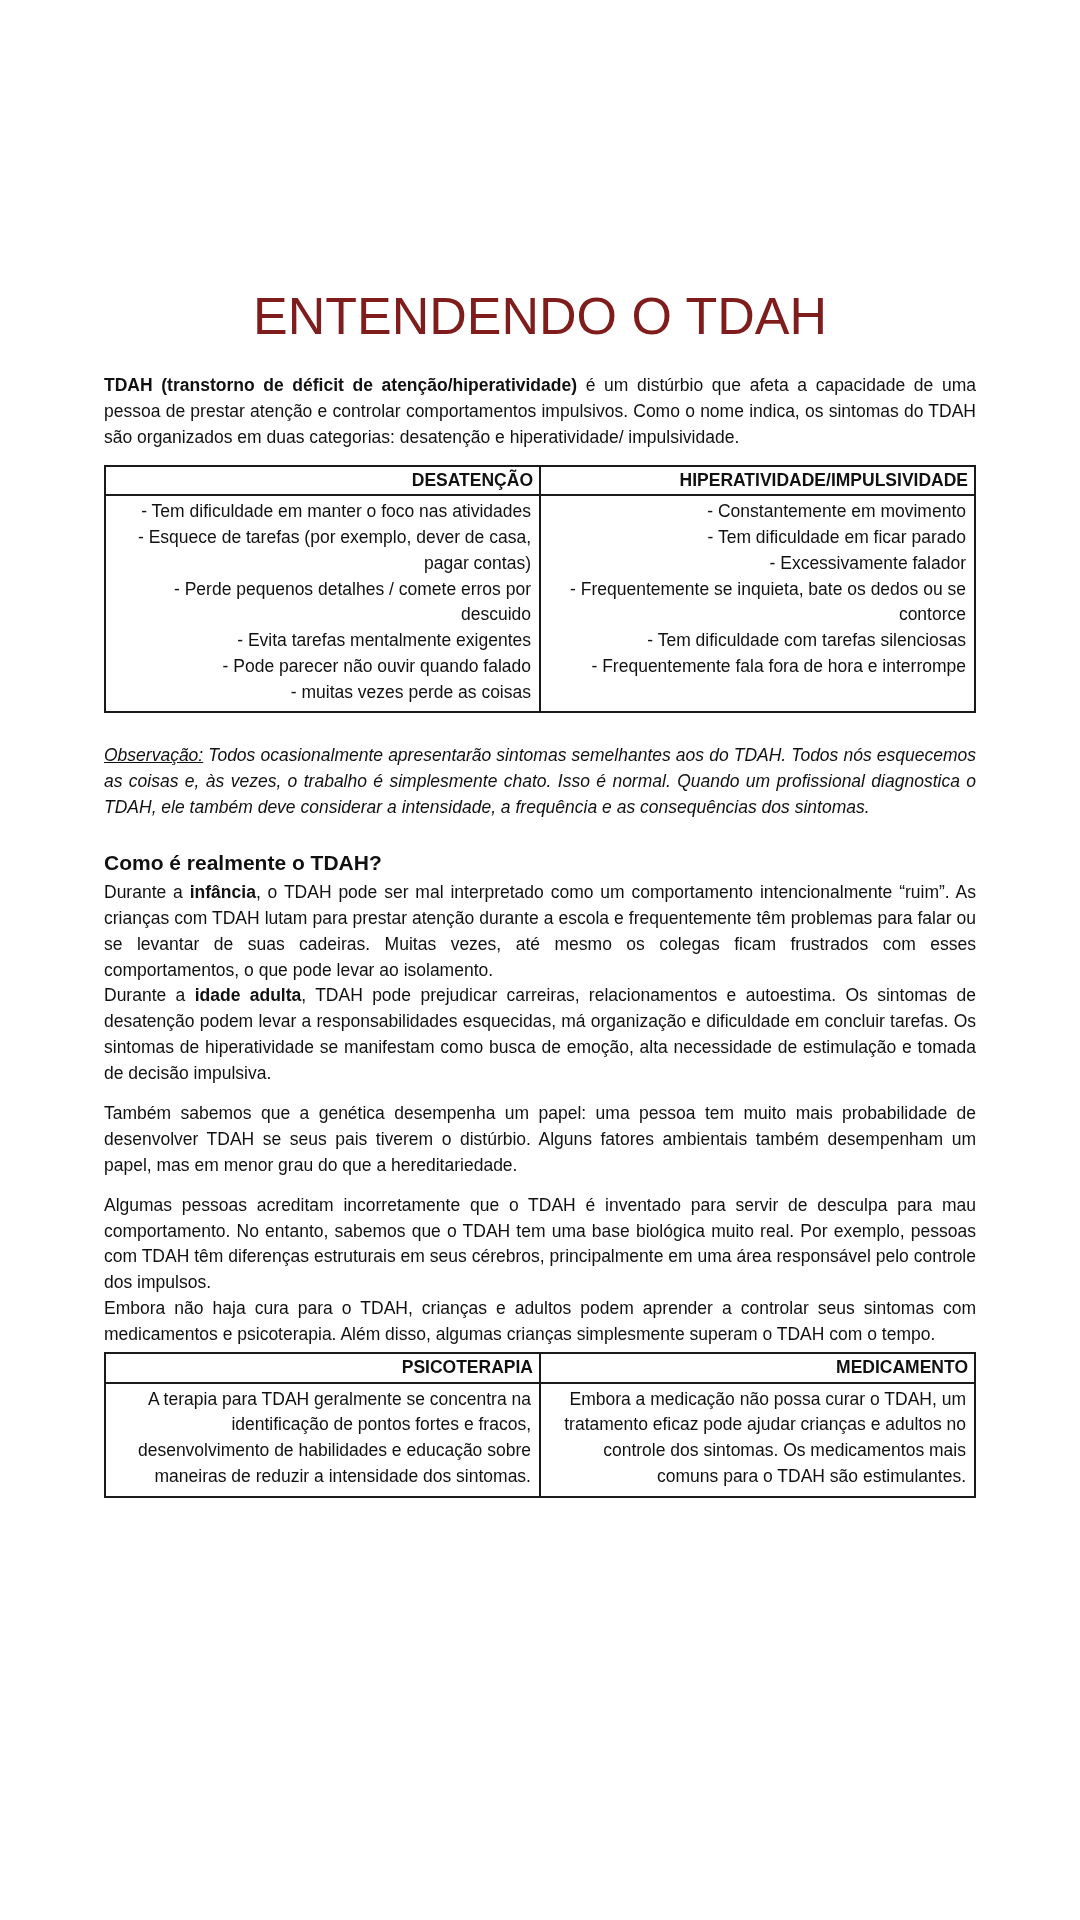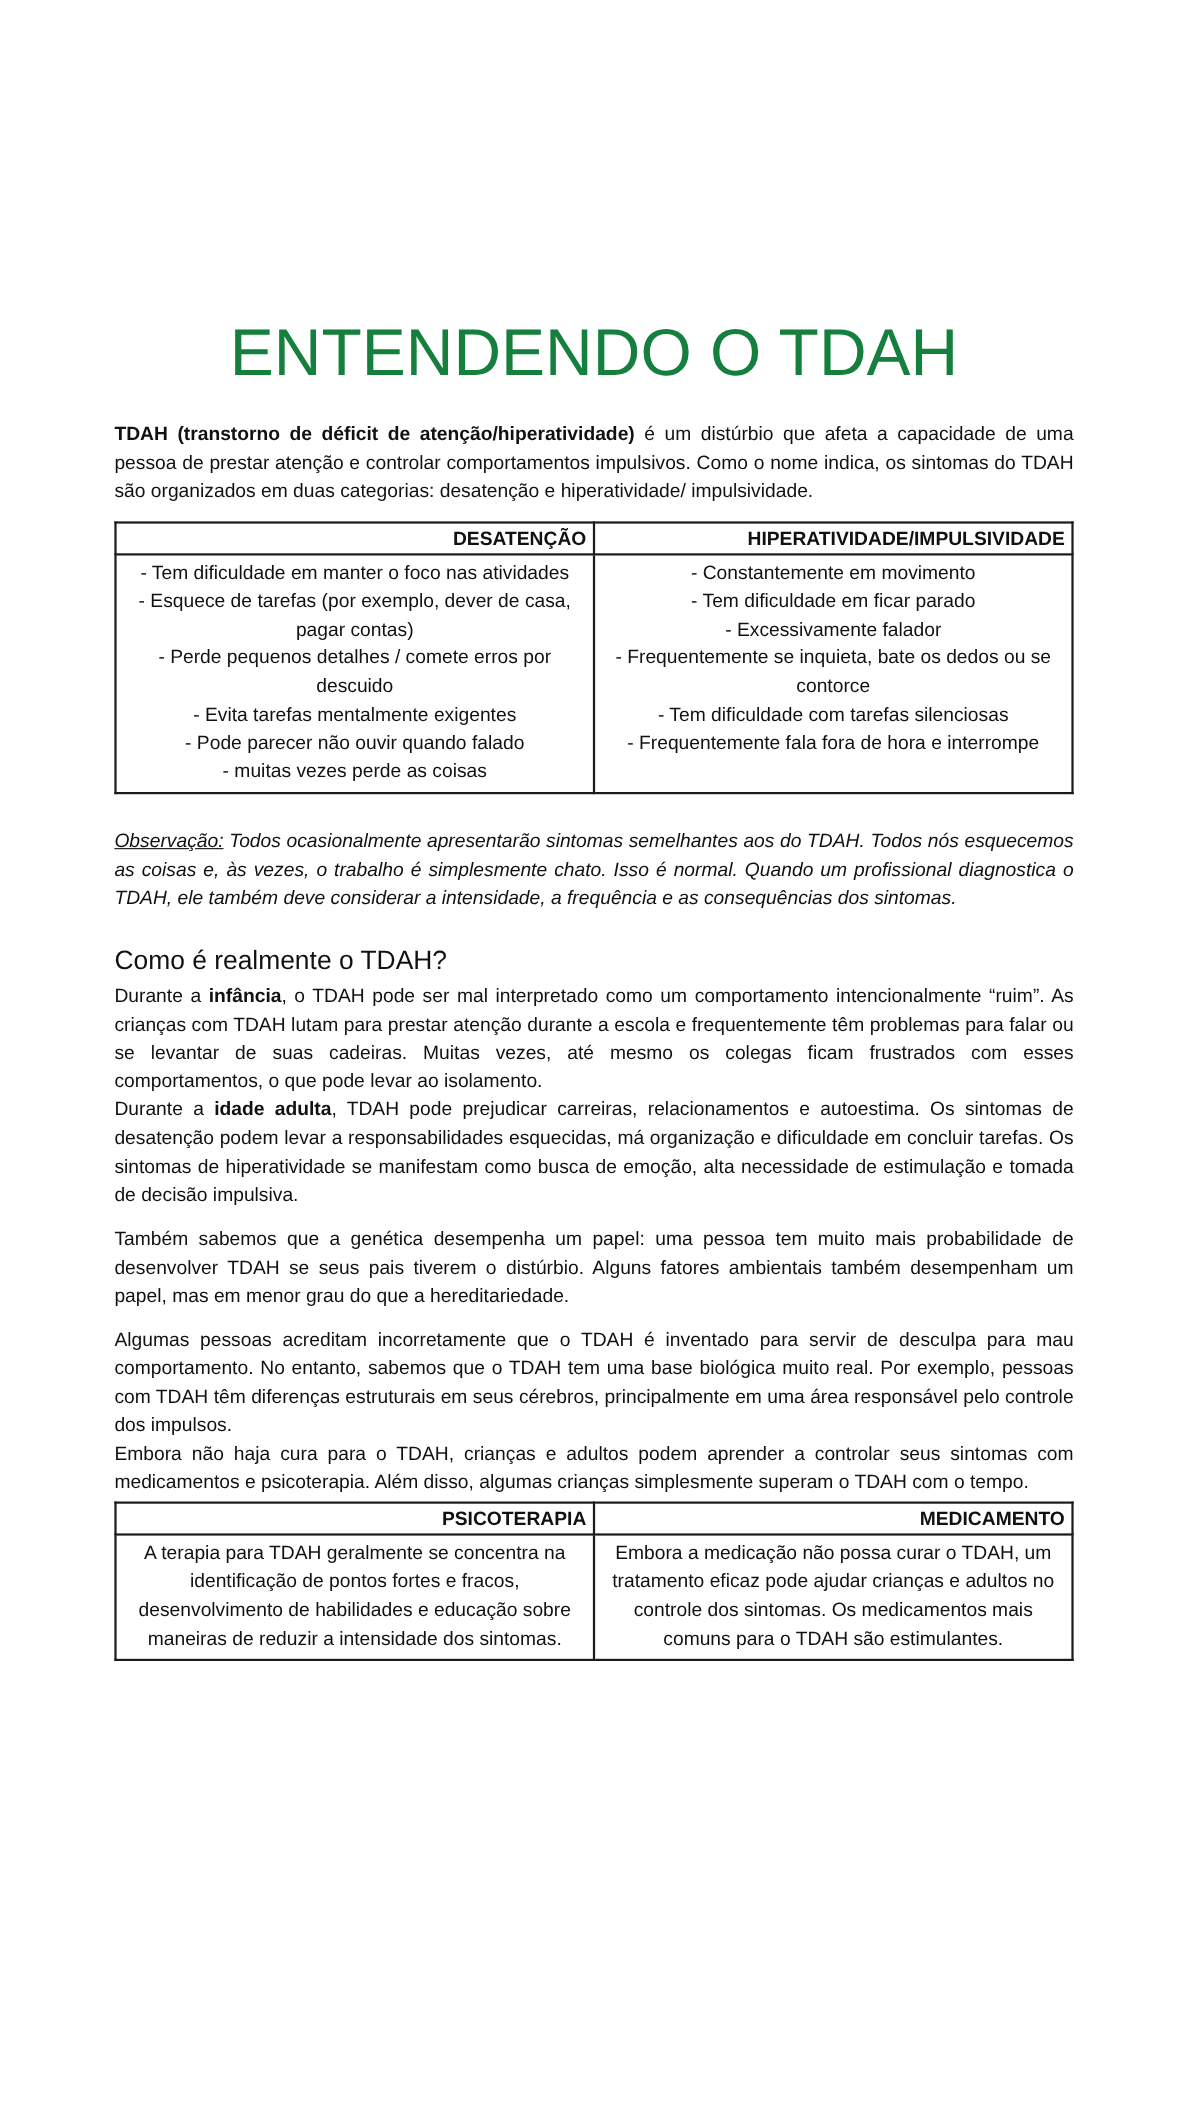--- a/index.html
+++ b/index.html
@@ -16,26 +16,26 @@
     background: #ffffff;
     overflow: hidden;
   }
   .content {
     width: 872px;
     margin: 0 auto;
     padding-top: 288px;
   }
   .doc-title {
     text-align: center;
-    font-size: 60px;
+    font-size: 52px;
     font-weight: 400;
     letter-spacing: 0px;
     line-height: 1.1;
     margin: 0 0 28px 0;
-    color: #15803d;
+    color: #7f1d1d;
   }
   p, .para {
     font-size: 17.5px;
     line-height: 1.48;
     text-align: justify;
     margin: 0 0 14px 0;
   }
   .bold { font-weight: 700; }
   .underline { text-decoration: underline; }
   table.doc-table {
@@ -53,24 +53,24 @@
   table.doc-table th {
     font-weight: 700;
     text-align: right;
     padding: 2px 6px;
     line-height: 1.35;
   }
   table.doc-table td {
     padding: 3px 8px 6px 8px;
     line-height: 1.47;
   }
-  .cell-line { text-align: center; }
+  .cell-line { text-align: right; }
   .section-heading {
-    font-size: 24px;
-    font-weight: 400;
+    font-size: 21px;
+    font-weight: 700;
     margin: 30px 0 5px 0;
     text-align: left;
   }
   .note-block { margin: 0 0 30px 0; font-style: italic; }
   .treat-para { margin-bottom: 4px; }
 </style>
 </head>
 <body>
 
 <div class="page">

